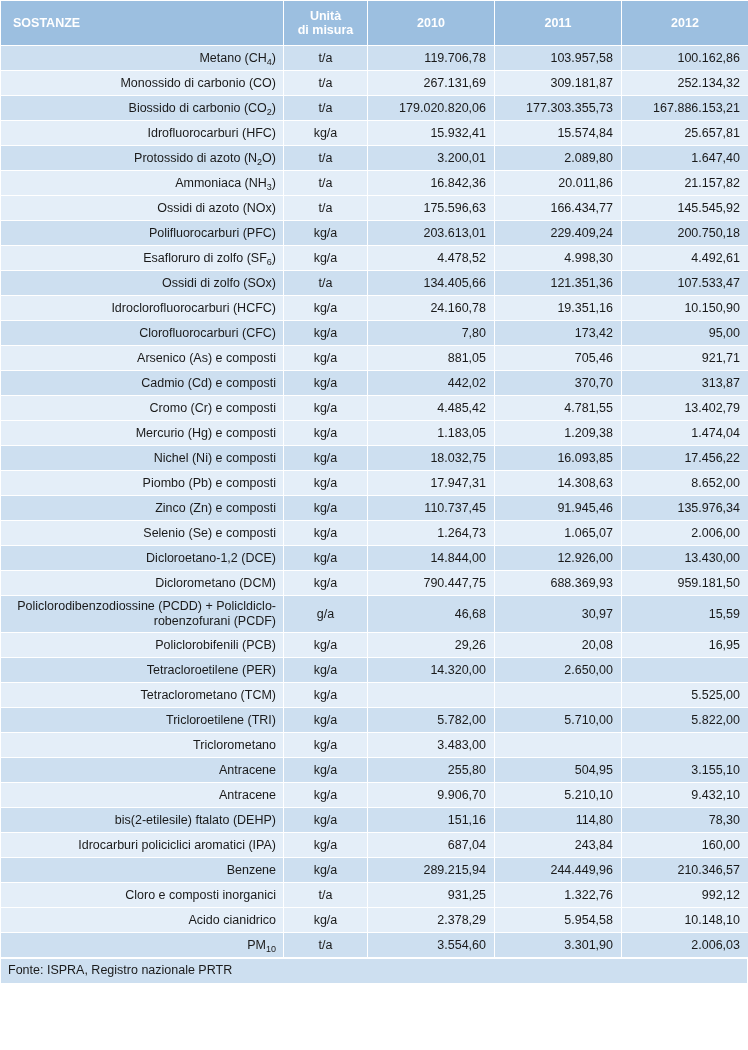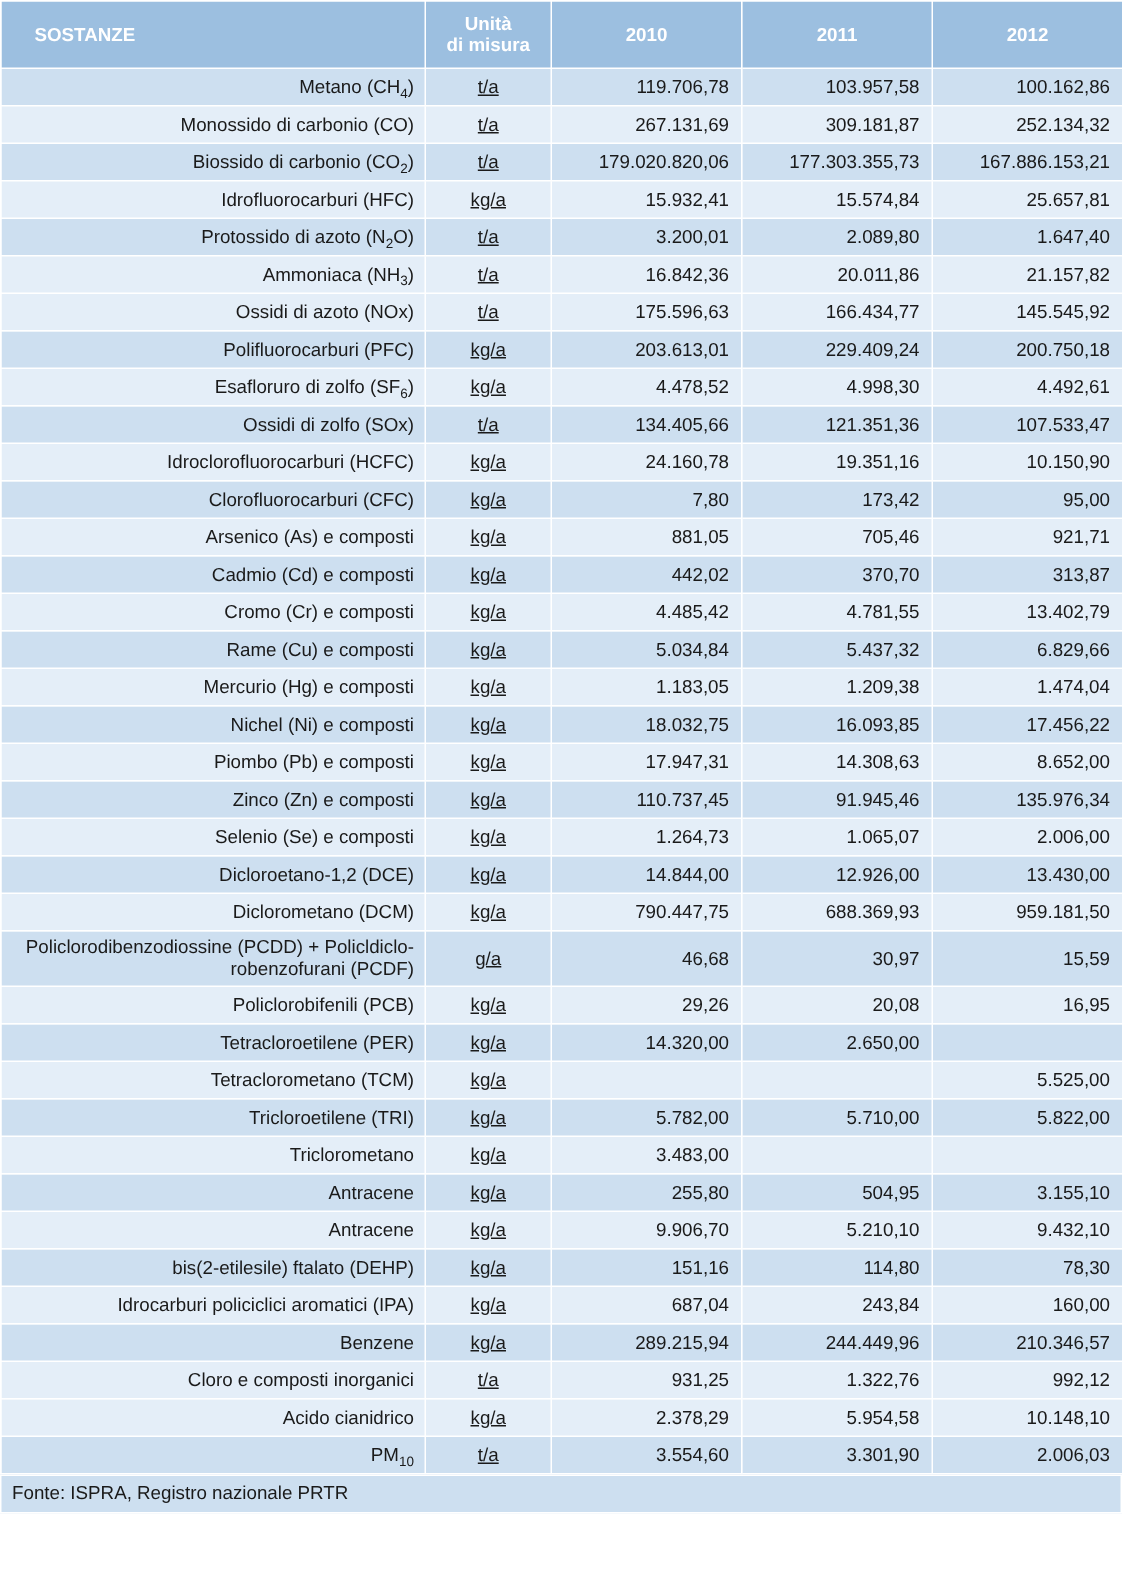--- a/index.html
+++ b/index.html
@@ -30,36 +30,36 @@
     font-size: 12.5px;
     text-align: center;
     vertical-align: middle;
     padding: 5px 6px;
     border: 1px solid #ffffff;
     height: 34px;
     line-height: 1.15;
   }
   thead th.sost {
     text-align: left;
-    padding-left: 22px;
+    padding-left: 12px;
   }
 
   tbody td {
     border: 1px solid #ffffff;
     padding: 3px 7px;
     height: 18px;
     vertical-align: middle;
     line-height: 1.2;
     font-size: 12.5px;
   }
   tbody tr.odd td  { background: #cddff0; }
   tbody tr.even td { background: #e4eef8; }
 
   td.sost { text-align: right; }
-  td.um   { text-align: center; text-decoration: underline; }
+  td.um   { text-align: center; }
   td.num  { text-align: right; padding-right: 8px; }
 
   sub { font-size: 9px; vertical-align: baseline; position: relative; top: 3px; }
 
   .notes {
     width: 748px;
   }
   .note-row {
     border: 1px solid #ffffff;
     padding: 4px 7px;
@@ -193,27 +193,20 @@
         <td class="num">370,70</td>
         <td class="num">313,87</td>
       </tr>
       <tr class="even">
         <td class="sost wrap2">Cromo (Cr) e composti</td>
         <td class="um">kg/a</td>
         <td class="num">4.485,42</td>
         <td class="num">4.781,55</td>
         <td class="num">13.402,79</td>
       </tr>
-      <tr class="odd">
-        <td class="sost wrap2">Rame (Cu) e composti</td>
-        <td class="um">kg/a</td>
-        <td class="num">5.034,84</td>
-        <td class="num">5.437,32</td>
-        <td class="num">6.829,66</td>
-      </tr>
       <tr class="even">
         <td class="sost wrap2">Mercurio (Hg) e composti</td>
         <td class="um">kg/a</td>
         <td class="num">1.183,05</td>
         <td class="num">1.209,38</td>
         <td class="num">1.474,04</td>
       </tr>
       <tr class="odd">
         <td class="sost wrap2">Nichel (Ni) e composti</td>
         <td class="um">kg/a</td>

